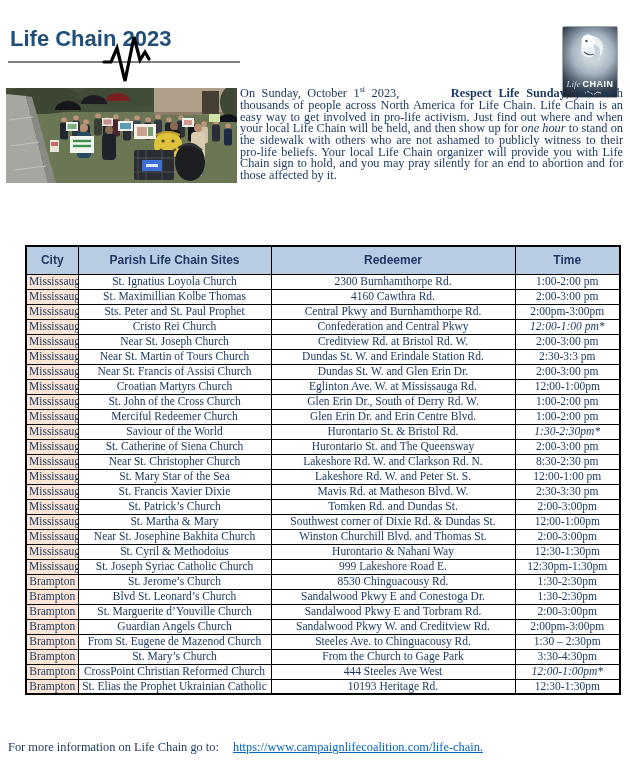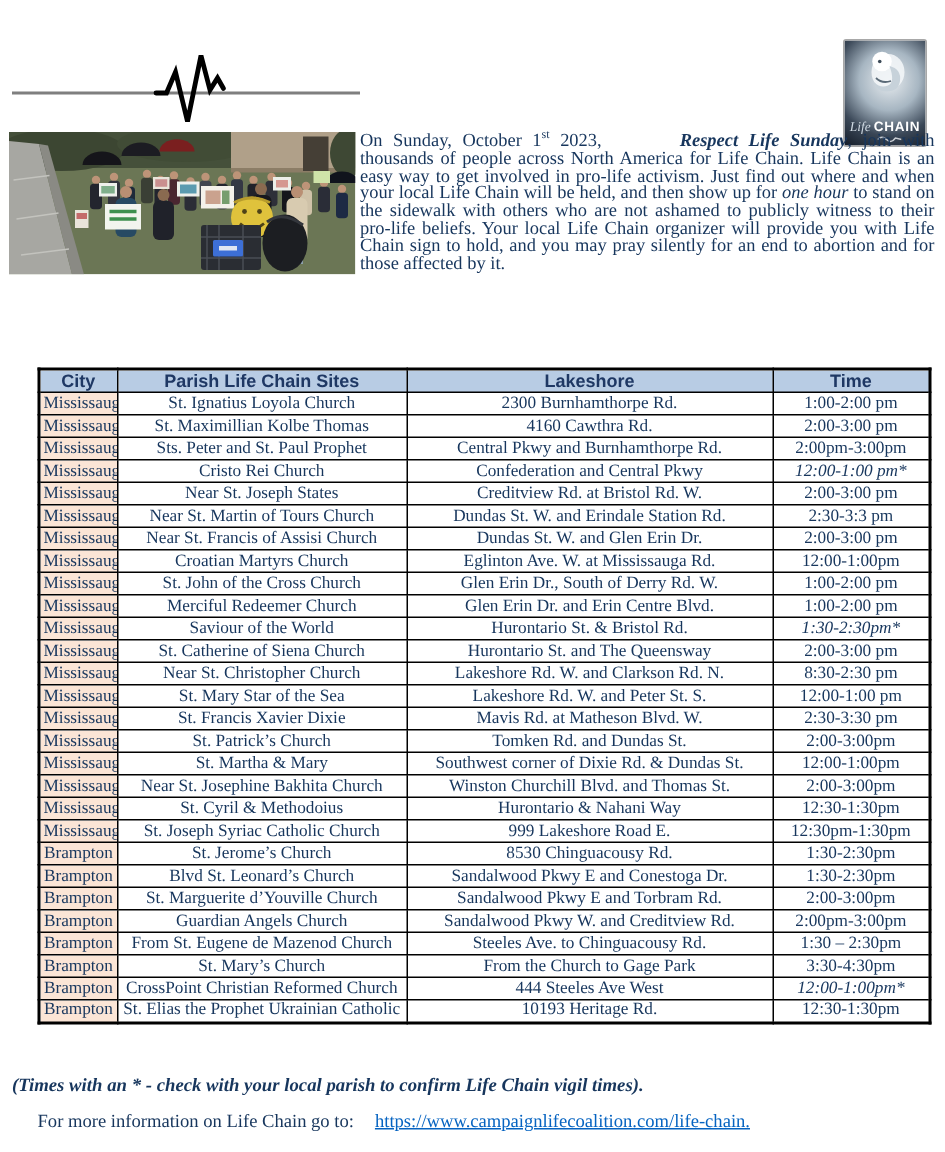--- a/index.html
+++ b/index.html
@@ -32,63 +32,64 @@
   .photo {
     position:absolute; left:6px; top:88px; width:231px; height:95px; overflow:hidden;
   }
 
   .intro {
     position:absolute; left:240px; top:84px; width:383px;
     font-size:12.3px; line-height:11.7px; text-align:justify;
   }
   .intro sup { font-size:8px; vertical-align:super; }
   .em { font-style:italic; }
-  .em-b { font-style:italic; font-weight:bold;margin-left:45px; }
+  .em-b { font-weight:bold;margin-left:45px; }
 
   .locations-note {
     position:absolute; left:8px; top:204px; width:615px;
     font-size:12.4px; line-height:14.5px; text-align:justify;
   }
 
   .loc-table {
     position:absolute; left:25px; top:245px; width:594px;
     border-collapse:collapse; table-layout:fixed;
     border:2px solid #000000;
   }
   .loc-table th, .loc-table td {
     border:1px solid #000000; text-align:center; vertical-align:middle;
     overflow:hidden; white-space:nowrap; padding:0 2px;
   }
   .loc-table th {
-    height:15px; background:#B8CCE4; color:#1F3864;
+    height:28px; background:#B8CCE4; color:#1F3864;
     font-family:"Liberation Sans", sans-serif; font-size:12px; font-weight:bold;
   }
   .loc-table td {
     height:15px; font-family:"Liberation Serif", serif;
     font-size:11.5px; line-height:13px; color:#17365D;
   }
   .loc-table td.city { background:#FBE5D6; }
   .loc-table td.italic { font-style:italic; }
 
   .footer-note {
     position:absolute; left:8px; top:716px;
     font-size:12.5px; font-weight:bold; font-style:italic;
   }
   .footer-info {
-    position:absolute; left:25px; top:740px; font-size:12.4px;
+    position:absolute; left:8px; top:740px; font-size:12.4px;
   }
   .footer-link {
     color:#0563C1; text-decoration:underline; margin-left:14px; cursor:pointer;
   }
 </style>
 </head>
 <body>
 
 <div class="page">
 
+  <div class="page-title">Life Chain 2023</div>
 
   <svg class="title-rule-svg" width="232" height="52" viewBox="0 0 232 52">
     <line x1="0" y1="28" x2="232" y2="28" stroke="#7f7f7f" stroke-width="2"></line>
     <polyline points="96,28 103,28 109,14 117,47 126,3 132,26 137,18 141,25" fill="none" stroke="#000000" stroke-width="3.2" stroke-linejoin="miter" stroke-linecap="round"></polyline>
   </svg>
 
   <div class="logo">
     <svg class="logo-fetus" width="28" height="30" viewBox="0 0 28 30">
       <ellipse cx="15" cy="16" rx="11" ry="12" fill="#f2f5f7" opacity="0.9"></ellipse>
       <circle cx="11" cy="9" r="6.5" fill="#ffffff"></circle>
@@ -209,21 +210,21 @@
     <colgroup>
       <col style="width:52px">
         <col style="width:193px">
         <col style="width:244px">
         <col style="width:105px">
     </colgroup>
     <thead>
       <tr>
         <th>City</th>
         <th>Parish Life Chain Sites</th>
-        <th>Lakeshore</th>
+        <th>Redeemer</th>
         <th>Time</th>
       </tr>
     </thead>
     <tbody>
         <tr>
           <td class="city">Mississauga</td>
           <td>St. Ignatius Loyola Church</td>
           <td>2300 Burnhamthorpe Rd.</td>
           <td>1:00-2:00 pm</td>
         </tr>
@@ -240,21 +241,21 @@
           <td>2:00pm-3:00pm</td>
         </tr>
         <tr>
           <td class="city">Mississauga</td>
           <td>Cristo Rei Church</td>
           <td>Confederation and Central Pkwy</td>
           <td class="italic">12:00-1:00 pm*</td>
         </tr>
         <tr>
           <td class="city">Mississauga</td>
-          <td>Near St. Joseph States</td>
+          <td>Near St. Joseph Church</td>
           <td>Creditview Rd. at Bristol Rd. W.</td>
           <td>2:00-3:00 pm</td>
         </tr>
         <tr>
           <td class="city">Mississauga</td>
           <td>Near St. Martin of Tours Church</td>
           <td>Dundas St. W. and Erindale Station Rd.</td>
           <td>2:30-3:3 pm</td>
         </tr>
         <tr>
@@ -385,16 +386,15 @@
         </tr>
         <tr>
           <td class="city">Brampton</td>
           <td>St. Elias the Prophet Ukrainian Catholic</td>
           <td>10193 Heritage Rd.</td>
           <td>12:30-1:30pm</td>
         </tr>
       </tbody>
   </table>
 
-  <div class="footer-note">(Times with an * - check with your local parish to confirm Life Chain vigil times).</div>
   <div class="footer-info"><span>For more information on Life Chain go to:</span><a class="footer-link">https://www.campaignlifecoalition.com/life-chain.</a></div>
 
 </div>
 
 </body></html>

